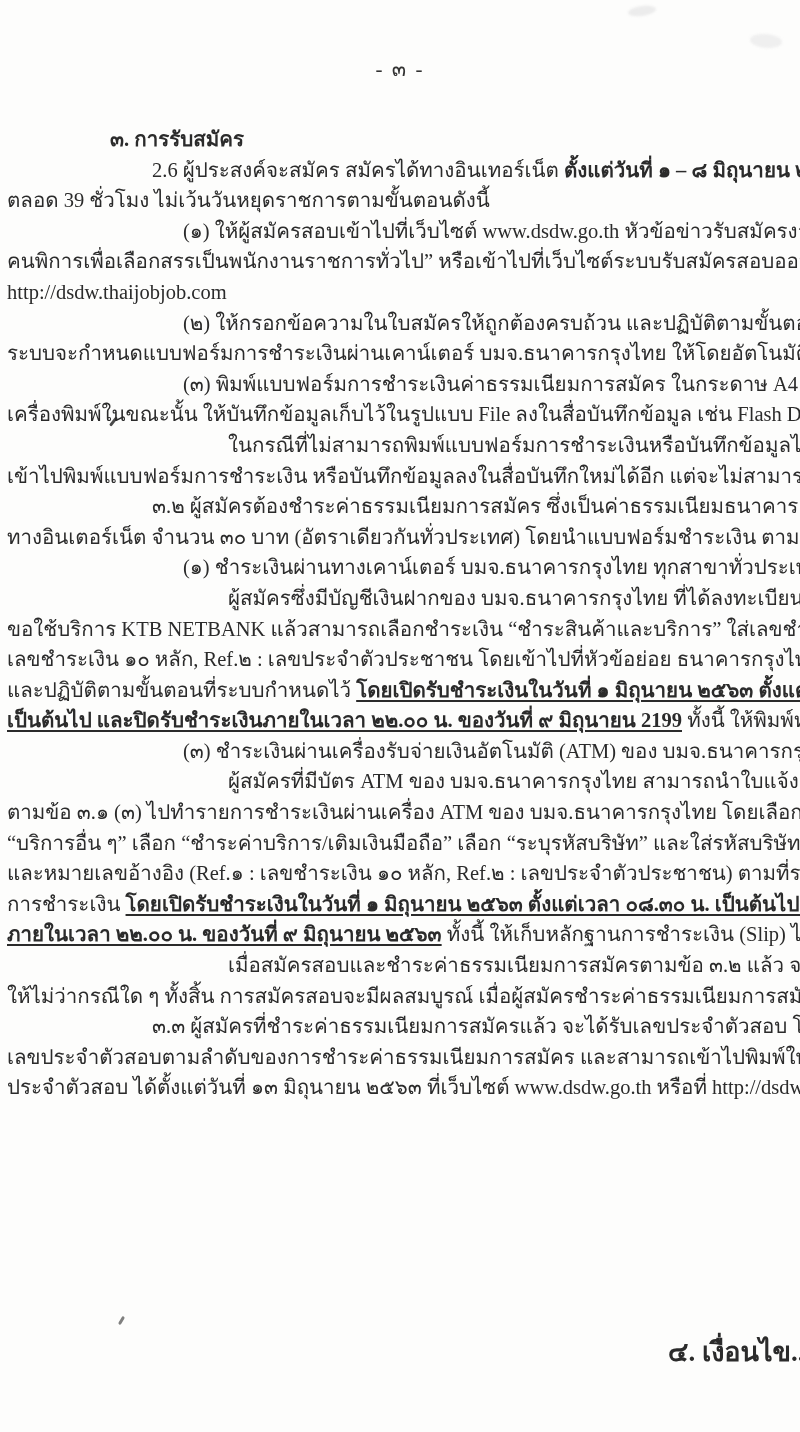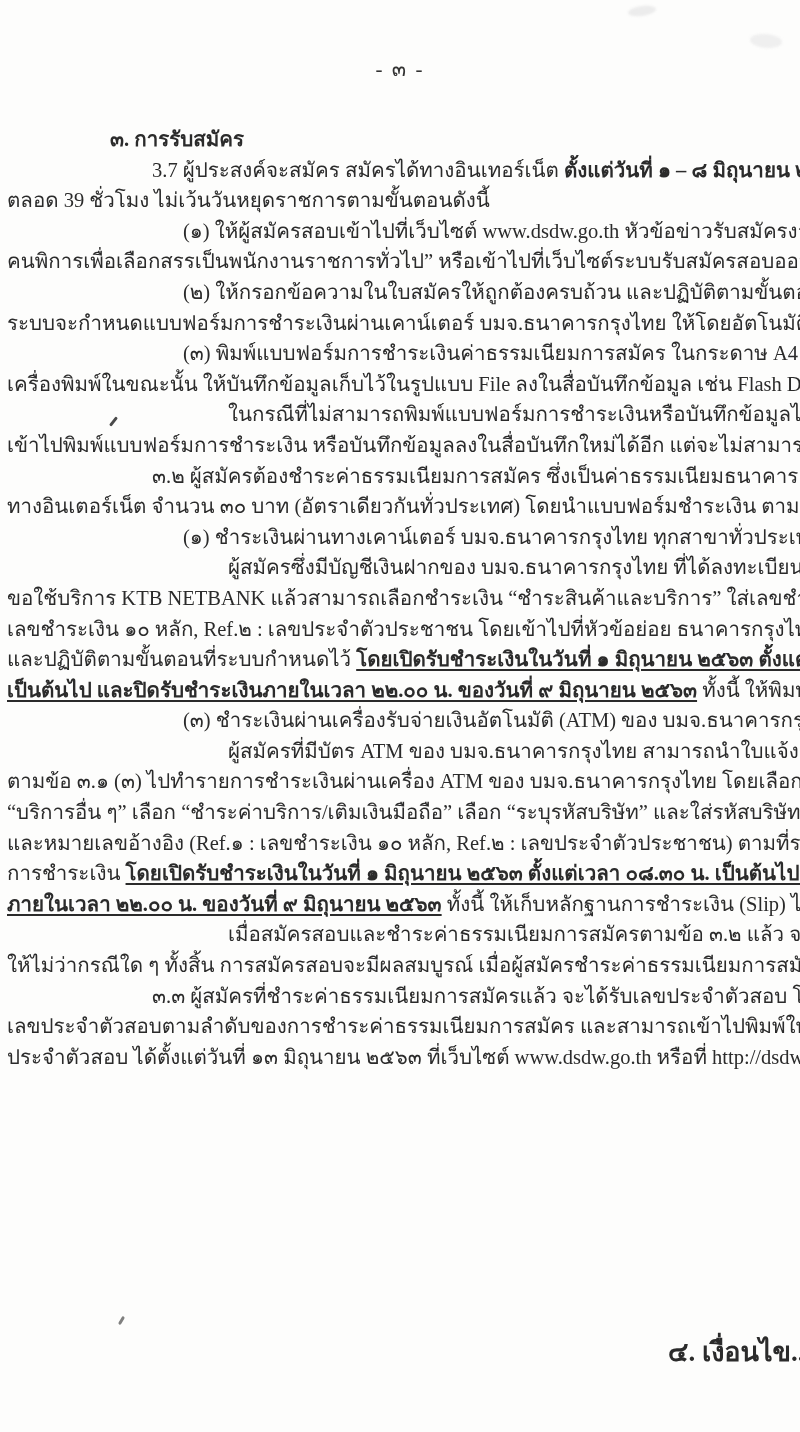--- a/index.html
+++ b/index.html
@@ -74,38 +74,39 @@
 
   <div class="pageno">- ๓ -</div>
 
   <div class="smudge smudge-1"></div>
   <div class="smudge smudge-2"></div>
   <div class="inkmark inkmark-1"></div>
   <div class="inkmark inkmark-2"></div>
 
   <div class="doc-body">
       <div class="doc-line indent-heading"><span class="b">๓.  การรับสมัคร</span></div>
-      <div class="doc-line indent-level-1"><span>3.7  ผู้ประสงค์จะสมัคร สมัครได้ทางอินเทอร์เน็ต </span><span class="b">ตั้งแต่วันที่ ๑ – ๘ มิถุนายน ๒๕๖๓</span></div>
+      <div class="doc-line indent-level-1"><span>2.6  ผู้ประสงค์จะสมัคร สมัครได้ทางอินเทอร์เน็ต </span><span class="b">ตั้งแต่วันที่ ๑ – ๘ มิถุนายน ๒๕๖๓</span></div>
       <div class="doc-line indent-flush"><span>ตลอด 39 ชั่วโมง ไม่เว้นวันหยุดราชการตามขั้นตอนดังนี้</span></div>
       <div class="doc-line indent-level-2"><span>(๑)  ให้ผู้สมัครสอบเข้าไปที่เว็บไซต์ www.dsdw.go.th หัวข้อข่าวรับสมัครงาน “รับสมัคร</span></div>
       <div class="doc-line indent-flush"><span>คนพิการเพื่อเลือกสรรเป็นพนักงานราชการทั่วไป” หรือเข้าไปที่เว็บไซต์ระบบรับสมัครสอบออนไลน์</span></div>
+      <div class="doc-line indent-flush"><span>http://dsdw.thaijobjob.com</span></div>
       <div class="doc-line indent-level-2"><span>(๒)  ให้กรอกข้อความในใบสมัครให้ถูกต้องครบถ้วน และปฏิบัติตามขั้นตอนที่กำหนด</span></div>
       <div class="doc-line indent-flush"><span>ระบบจะกำหนดแบบฟอร์มการชำระเงินผ่านเคาน์เตอร์ บมจ.ธนาคารกรุงไทย ให้โดยอัตโนมัติ</span></div>
       <div class="doc-line indent-level-2"><span>(๓)  พิมพ์แบบฟอร์มการชำระเงินค่าธรรมเนียมการสมัคร ในกระดาษ A4 หรือหากไม่มี</span></div>
       <div class="doc-line indent-flush"><span>เครื่องพิมพ์ในขณะนั้น ให้บันทึกข้อมูลเก็บไว้ในรูปแบบ File ลงในสื่อบันทึกข้อมูล เช่น Flash Drive เป็นต้น</span></div>
       <div class="doc-line indent-level-3"><span>ในกรณีที่ไม่สามารถพิมพ์แบบฟอร์มการชำระเงินหรือบันทึกข้อมูลได้ ผู้สมัครสามารถ</span></div>
       <div class="doc-line indent-flush"><span>เข้าไปพิมพ์แบบฟอร์มการชำระเงิน หรือบันทึกข้อมูลลงในสื่อบันทึกใหม่ได้อีก แต่จะไม่สามารถแก้ไขข้อมูล</span></div>
       <div class="doc-line indent-level-1"><span>๓.๒  ผู้สมัครต้องชำระค่าธรรมเนียมการสมัคร ซึ่งเป็นค่าธรรมเนียมธนาคารและค่าบริการ</span></div>
       <div class="doc-line indent-flush"><span>ทางอินเตอร์เน็ต จำนวน ๓๐ บาท (อัตราเดียวกันทั่วประเทศ) โดยนำแบบฟอร์มชำระเงิน ตามข้อ ๓.๑ (๓)</span></div>
       <div class="doc-line indent-level-2"><span>(๑)  ชำระเงินผ่านทางเคาน์เตอร์ บมจ.ธนาคารกรุงไทย ทุกสาขาทั่วประเทศ ในวัน</span></div>
       <div class="doc-line indent-level-3"><span>ผู้สมัครซึ่งมีบัญชีเงินฝากของ บมจ.ธนาคารกรุงไทย ที่ได้ลงทะเบียน (Register)</span></div>
       <div class="doc-line indent-flush"><span>ขอใช้บริการ KTB NETBANK แล้วสามารถเลือกชำระเงิน “ชำระสินค้าและบริการ” ใส่เลขชำระเงิน Ref.๑ :</span></div>
       <div class="doc-line indent-flush"><span>เลขชำระเงิน ๑๐ หลัก, Ref.๒ : เลขประจำตัวประชาชน โดยเข้าไปที่หัวข้อย่อย ธนาคารกรุงไทย NETBANK</span></div>
       <div class="doc-line indent-flush"><span>และปฏิบัติตามขั้นตอนที่ระบบกำหนดไว้ </span><span class="b u">โดยเปิดรับชำระเงินในวันที่ ๑ มิถุนายน ๒๕๖๓ ตั้งแต่เวลา ๐๘.๓๐ น.</span></div>
-      <div class="doc-line indent-flush"><span class="b u">เป็นต้นไป และปิดรับชำระเงินภายในเวลา ๒๒.๐๐ น. ของวันที่ ๙ มิถุนายน ๒๕๖๓</span><span> ทั้งนี้ ให้พิมพ์หน้ายืนยัน</span></div>
+      <div class="doc-line indent-flush"><span class="b u">เป็นต้นไป และปิดรับชำระเงินภายในเวลา ๒๒.๐๐ น. ของวันที่ ๙ มิถุนายน 2199</span><span> ทั้งนี้ ให้พิมพ์หน้ายืนยัน</span></div>
       <div class="doc-line indent-level-2"><span>(๓)  ชำระเงินผ่านเครื่องรับจ่ายเงินอัตโนมัติ (ATM) ของ บมจ.ธนาคารกรุงไทย</span></div>
       <div class="doc-line indent-level-3"><span>ผู้สมัครที่มีบัตร ATM ของ บมจ.ธนาคารกรุงไทย สามารถนำใบแจ้งการชำระเงิน</span></div>
       <div class="doc-line indent-flush"><span>ตามข้อ ๓.๑ (๓) ไปทำรายการชำระเงินผ่านเครื่อง ATM ของ บมจ.ธนาคารกรุงไทย โดยเลือกประเภทบริการ</span></div>
       <div class="doc-line indent-flush"><span>“บริการอื่น ๆ” เลือก “ชำระค่าบริการ/เติมเงินมือถือ” เลือก “ระบุรหัสบริษัท” และใส่รหัสบริษัท (Company Code)</span></div>
       <div class="doc-line indent-flush"><span>และหมายเลขอ้างอิง (Ref.๑ : เลขชำระเงิน ๑๐ หลัก, Ref.๒ : เลขประจำตัวประชาชน) ตามที่ระบุในใบแจ้ง</span></div>
       <div class="doc-line indent-flush"><span>การชำระเงิน </span><span class="b u">โดยเปิดรับชำระเงินในวันที่ ๑ มิถุนายน ๒๕๖๓ ตั้งแต่เวลา ๐๘.๓๐ น. เป็นต้นไป และปิดรับชำระเงิน</span></div>
       <div class="doc-line indent-flush"><span class="b u">ภายในเวลา ๒๒.๐๐ น. ของวันที่ ๙ มิถุนายน ๒๕๖๓</span><span> ทั้งนี้ ให้เก็บหลักฐานการชำระเงิน (Slip) ไว้เป็นหลักฐานด้วย</span></div>
       <div class="doc-line indent-level-3"><span>เมื่อสมัครสอบและชำระค่าธรรมเนียมการสมัครตามข้อ ๓.๒ แล้ว จะไม่คืนเงิน</span></div>
       <div class="doc-line indent-flush"><span>ให้ไม่ว่ากรณีใด ๆ ทั้งสิ้น การสมัครสอบจะมีผลสมบูรณ์ เมื่อผู้สมัครชำระค่าธรรมเนียมการสมัครครบถ้วนแล้ว</span></div>
       <div class="doc-line indent-level-1"><span>๓.๓  ผู้สมัครที่ชำระค่าธรรมเนียมการสมัครแล้ว จะได้รับเลขประจำตัวสอบ โดยจะกำหนด</span></div>

